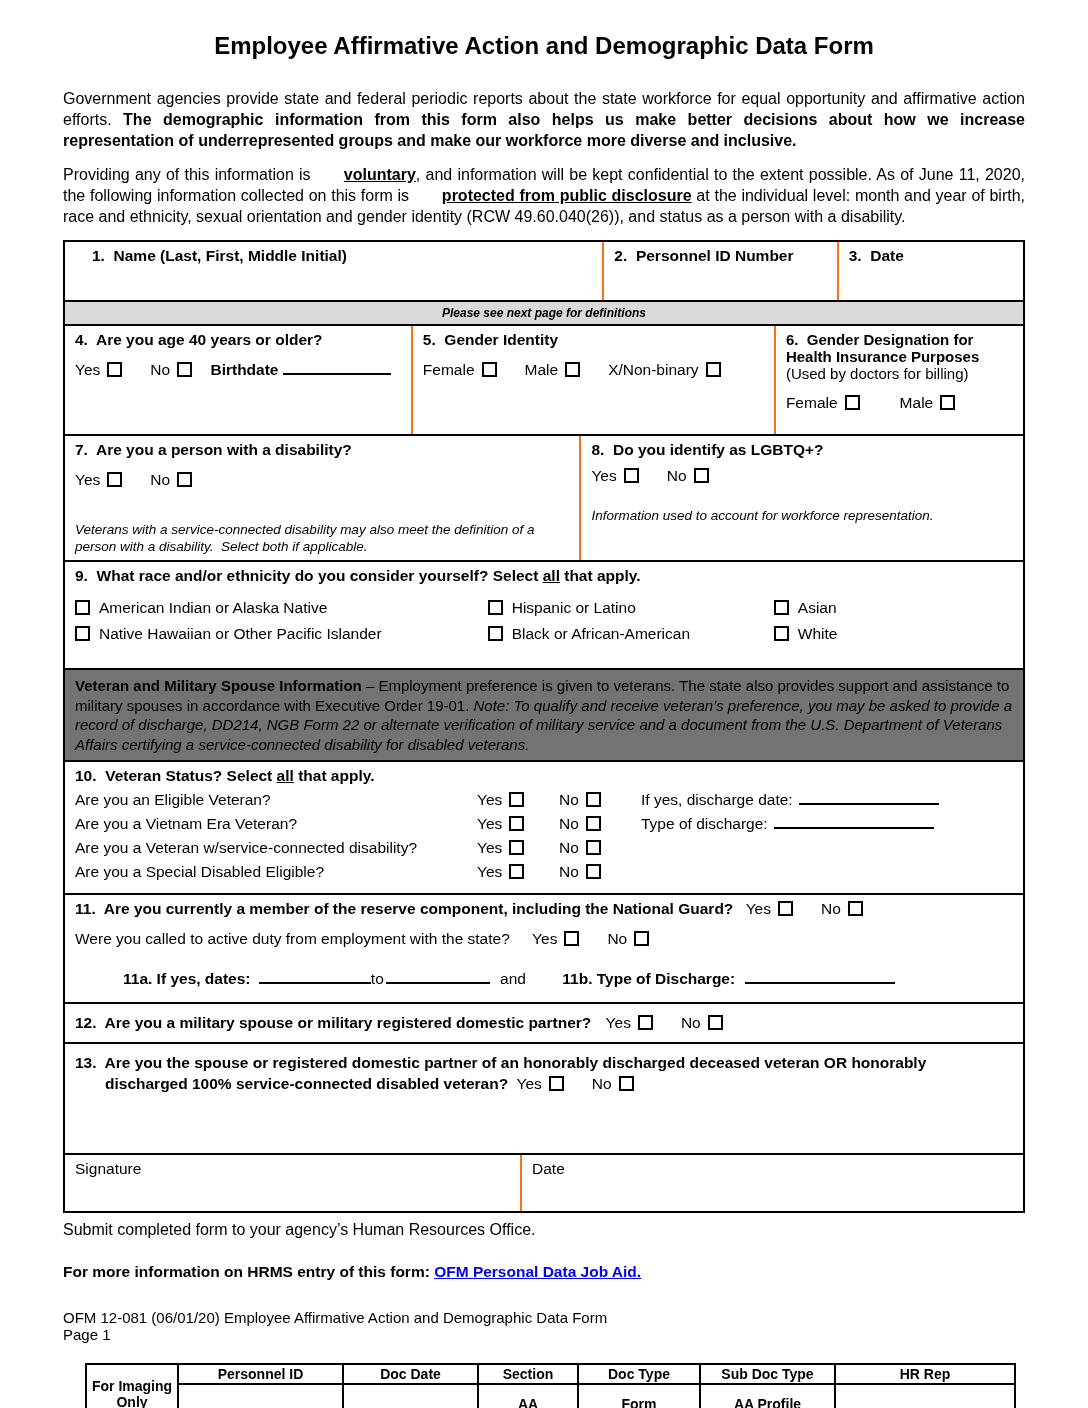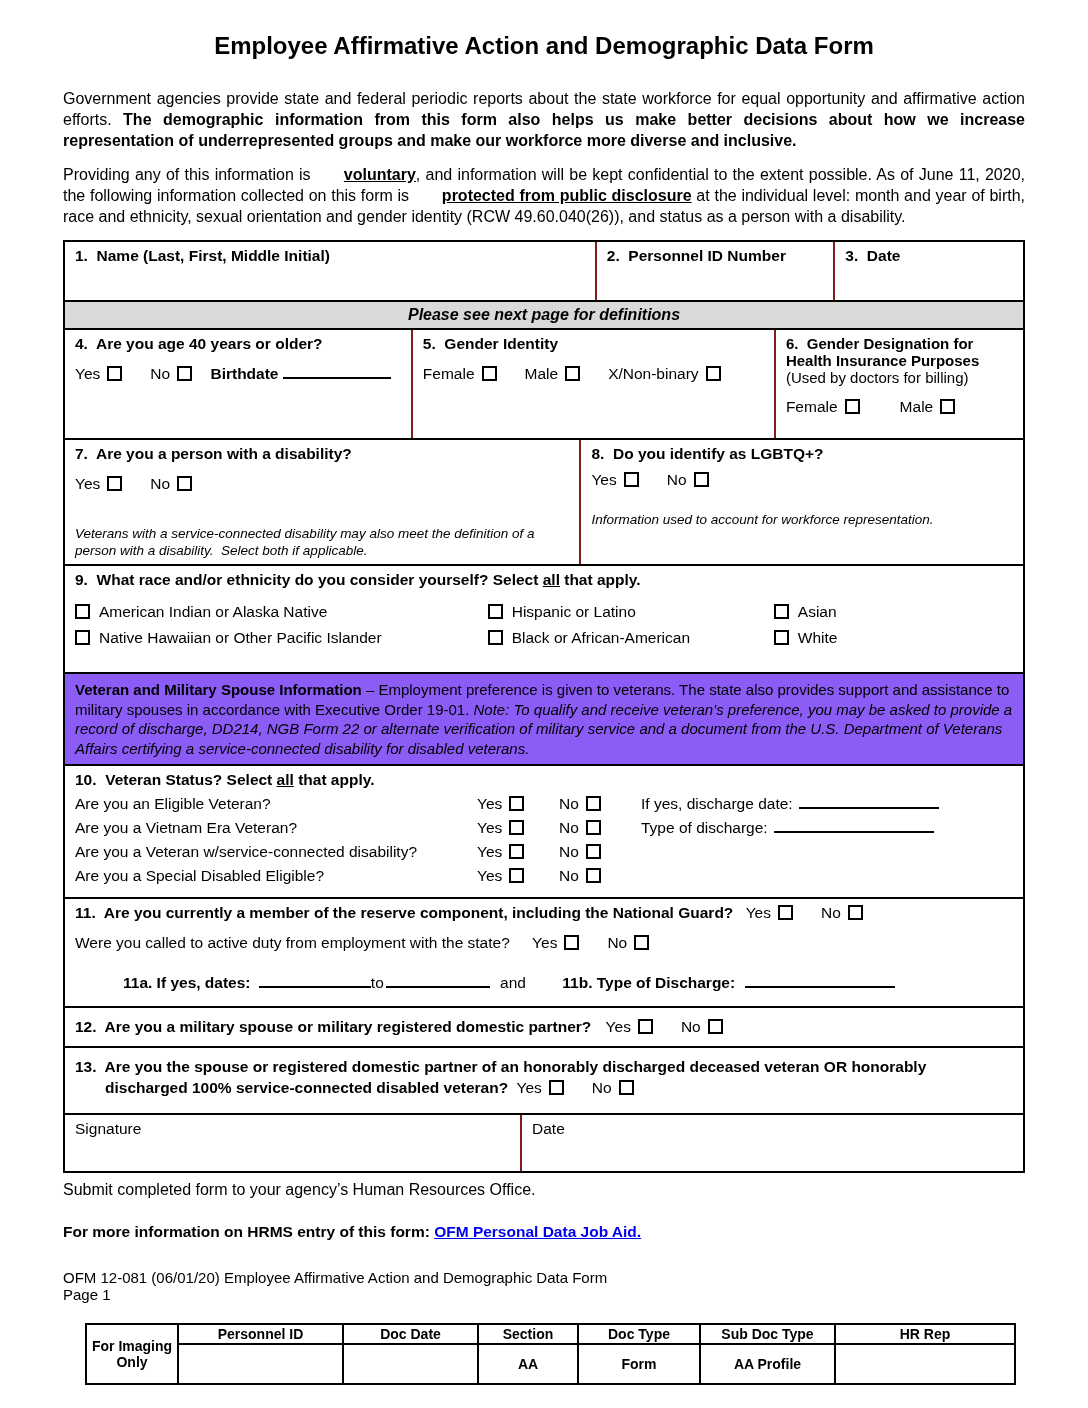--- a/index.html
+++ b/index.html
@@ -13,52 +13,52 @@
   .intro { text-align:justify; line-height:21px; margin:0 0 13px 0; font-size:16px; }
   .b { font-weight:bold; }
   .bu { font-weight:bold; text-decoration:underline;margin-left:28px; }
   .i { font-style:italic; }
   .pre { white-space:pre-wrap; }
 
   
   .ftable { border:2.5px solid #000; margin-top:2px; }
   .frow { display:flex; border-top:2px solid #000; }
   .frow:first-child { border-top:none; }
-  .fcell { border-left:2px solid #7f1d1d; padding:5px 10px; }
+  .fcell { border-left:2px solid #f97316; padding:5px 10px; }
   .fcell:first-child { border-left:none; }
-  .graybar { background:#d9d9d9; text-align:center; font-weight:bold; font-style:italic; padding:4px 2px; font-size:16px; }
-  .grayblock { background:#8b5cf6; padding:6px 10px; font-size:15px; line-height:19.5px; text-align:left; }
+  .graybar { background:#d9d9d9; text-align:center; font-weight:bold; font-style:italic; padding:4px 2px; font-size:12px; }
+  .grayblock { background:#737373; padding:6px 10px; font-size:15px; line-height:19.5px; text-align:left; }
   .qlabel { font-weight:bold; white-space:pre-wrap; }
   .qline { margin-top:12px; }
   .cb { display:inline-block; width:15px; height:15px; border:2px solid #000; background:#fff; vertical-align:-2px; margin-left:7px; }
   .cb-l { margin-left:0; margin-right:9px; }
   .gap28 { display:inline-block; width:28px; }
   .gap40 { display:inline-block; width:40px; }
   .blank { display:inline-block; border-bottom:2px solid #000; height:14px; }
   .note { font-style:italic; font-size:13.5px; line-height:17px; margin-top:32px; white-space:pre-wrap; }
 
-  .r1 { min-height:58px; }
+  .r1 { min-height:58px;margin-left:17px; }
   .r1 .c-name { width:55.3%; } .r1 .c-pid { width:24.9%; } .r1 .c-date { width:19.8%; }
   .r3 { min-height:110px; }
   .r3 .c4 { width:36.1%; } .r3 .c5 { width:37.9%; } .r3 .c6 { width:26%; }
   .r4 { min-height:106px; }
   .r4 .c7 { width:53.7%; } .r4 .c8 { width:46.3%; }
   .r5 { min-height:108px; }
   .c6 .qlabel { font-size:15px; }
   .c6 .sub { font-size:15px; }
 
   .race-grid { margin-top:14px; }
   .race-row { display:flex; margin-top:8px; }
   .race-c1 { width:44%; } .race-c2 { width:30.5%; } .race-c3 { width:25.5%; }
 
   .q10-row { display:flex; margin-top:6px; align-items:baseline; }
   .q10-q { width:402px; }
   .q10-yn { width:82px; }
 
-  .sig-row { min-height:58px; }
+  .sig-row { min-height:58px;margin-top:44px; }
   .sig-row .c-sig { width:47.5%; } .sig-row .c-sdate { width:52.5%; }
 
   .submit-note { margin-top:8px; font-size:16px; }
   .hrms { margin-top:24px; font-size:15.5px; font-weight:bold; }
   .hrms a { color:#0000ee; text-decoration:underline; font-weight:bold; cursor:pointer; }
   .footline { display:flex; justify-content:space-between; margin-top:28px; font-size:15px;flex-direction:column; }
 
   table.imaging { border-collapse:collapse; margin:20px auto 0 22px; table-layout:fixed; }
   table.imaging, table.imaging td, table.imaging th { border:2.5px solid #000; }
   table.imaging th, table.imaging td { font-weight:bold; font-size:14px; text-align:center; padding:1px 3px; }

